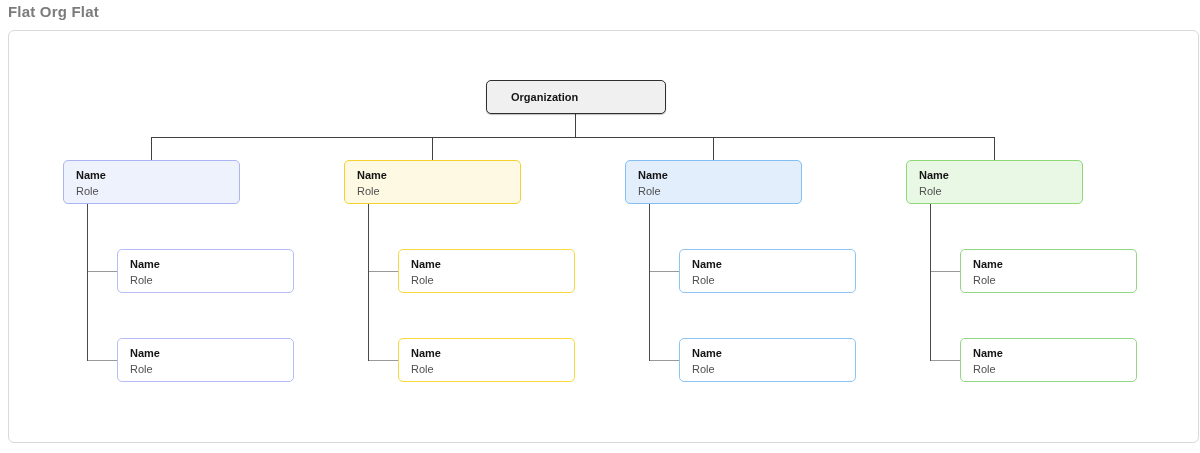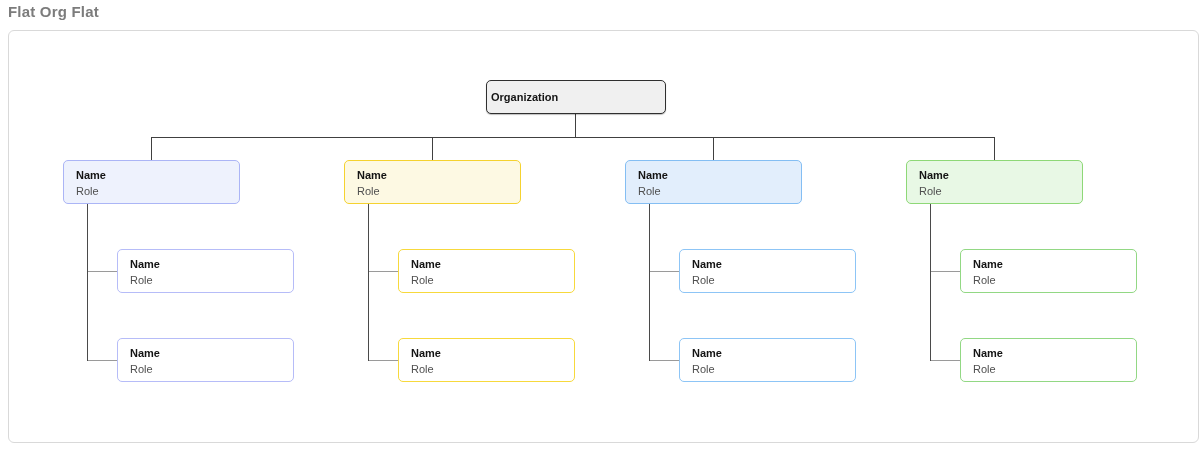--- a/index.html
+++ b/index.html
@@ -21,21 +21,21 @@
     border: 1px solid #d9d9d9; border-radius: 6px;
     background: #ffffff;
   }
   .node {
     position: absolute; box-sizing: border-box;
     border: 1.5px solid #888; border-radius: 5px;
     background: #fff;
   }
   .org-node {
     left: 477px; top: 49px; width: 180px; height: 34px;
-    display: flex; align-items: center; padding-left: 4px;
+    display: flex; align-items: center; padding-left: 24px;
     box-shadow: 0 1px 1px rgba(0,0,0,0.25);
   }
   .org-label { font-size: 11px; font-weight: bold; color: #141414; }
   .parent-node { left: 0; top: 129px; width: 177px; height: 44px; padding: 8px 12px; }
   .child-node { left: 54px; width: 177px; height: 44px; padding: 8px 12px; }
   .c1 { top: 218px; }
   .c2 { top: 307px; }
   .nm { font-size: 11px; font-weight: bold; color: #141414; line-height: 12px; }
   .rl { font-size: 11px; color: #4f4f4f; line-height: 12px; margin-top: 4px; }
 

